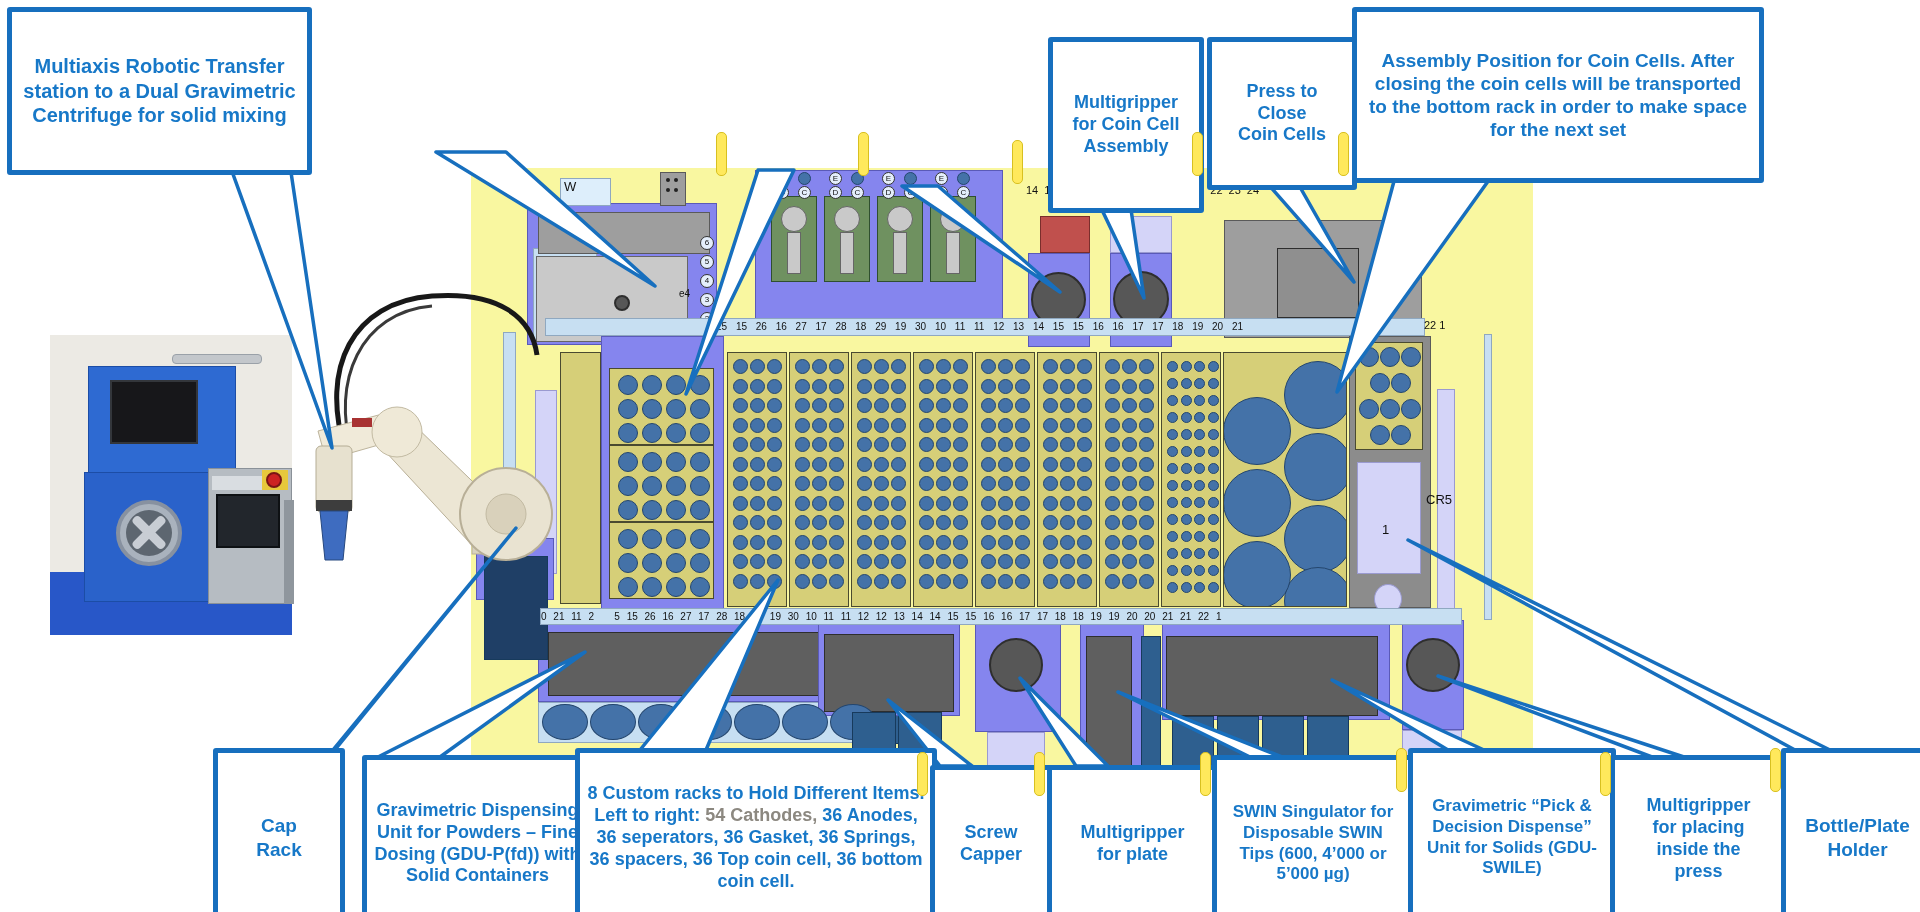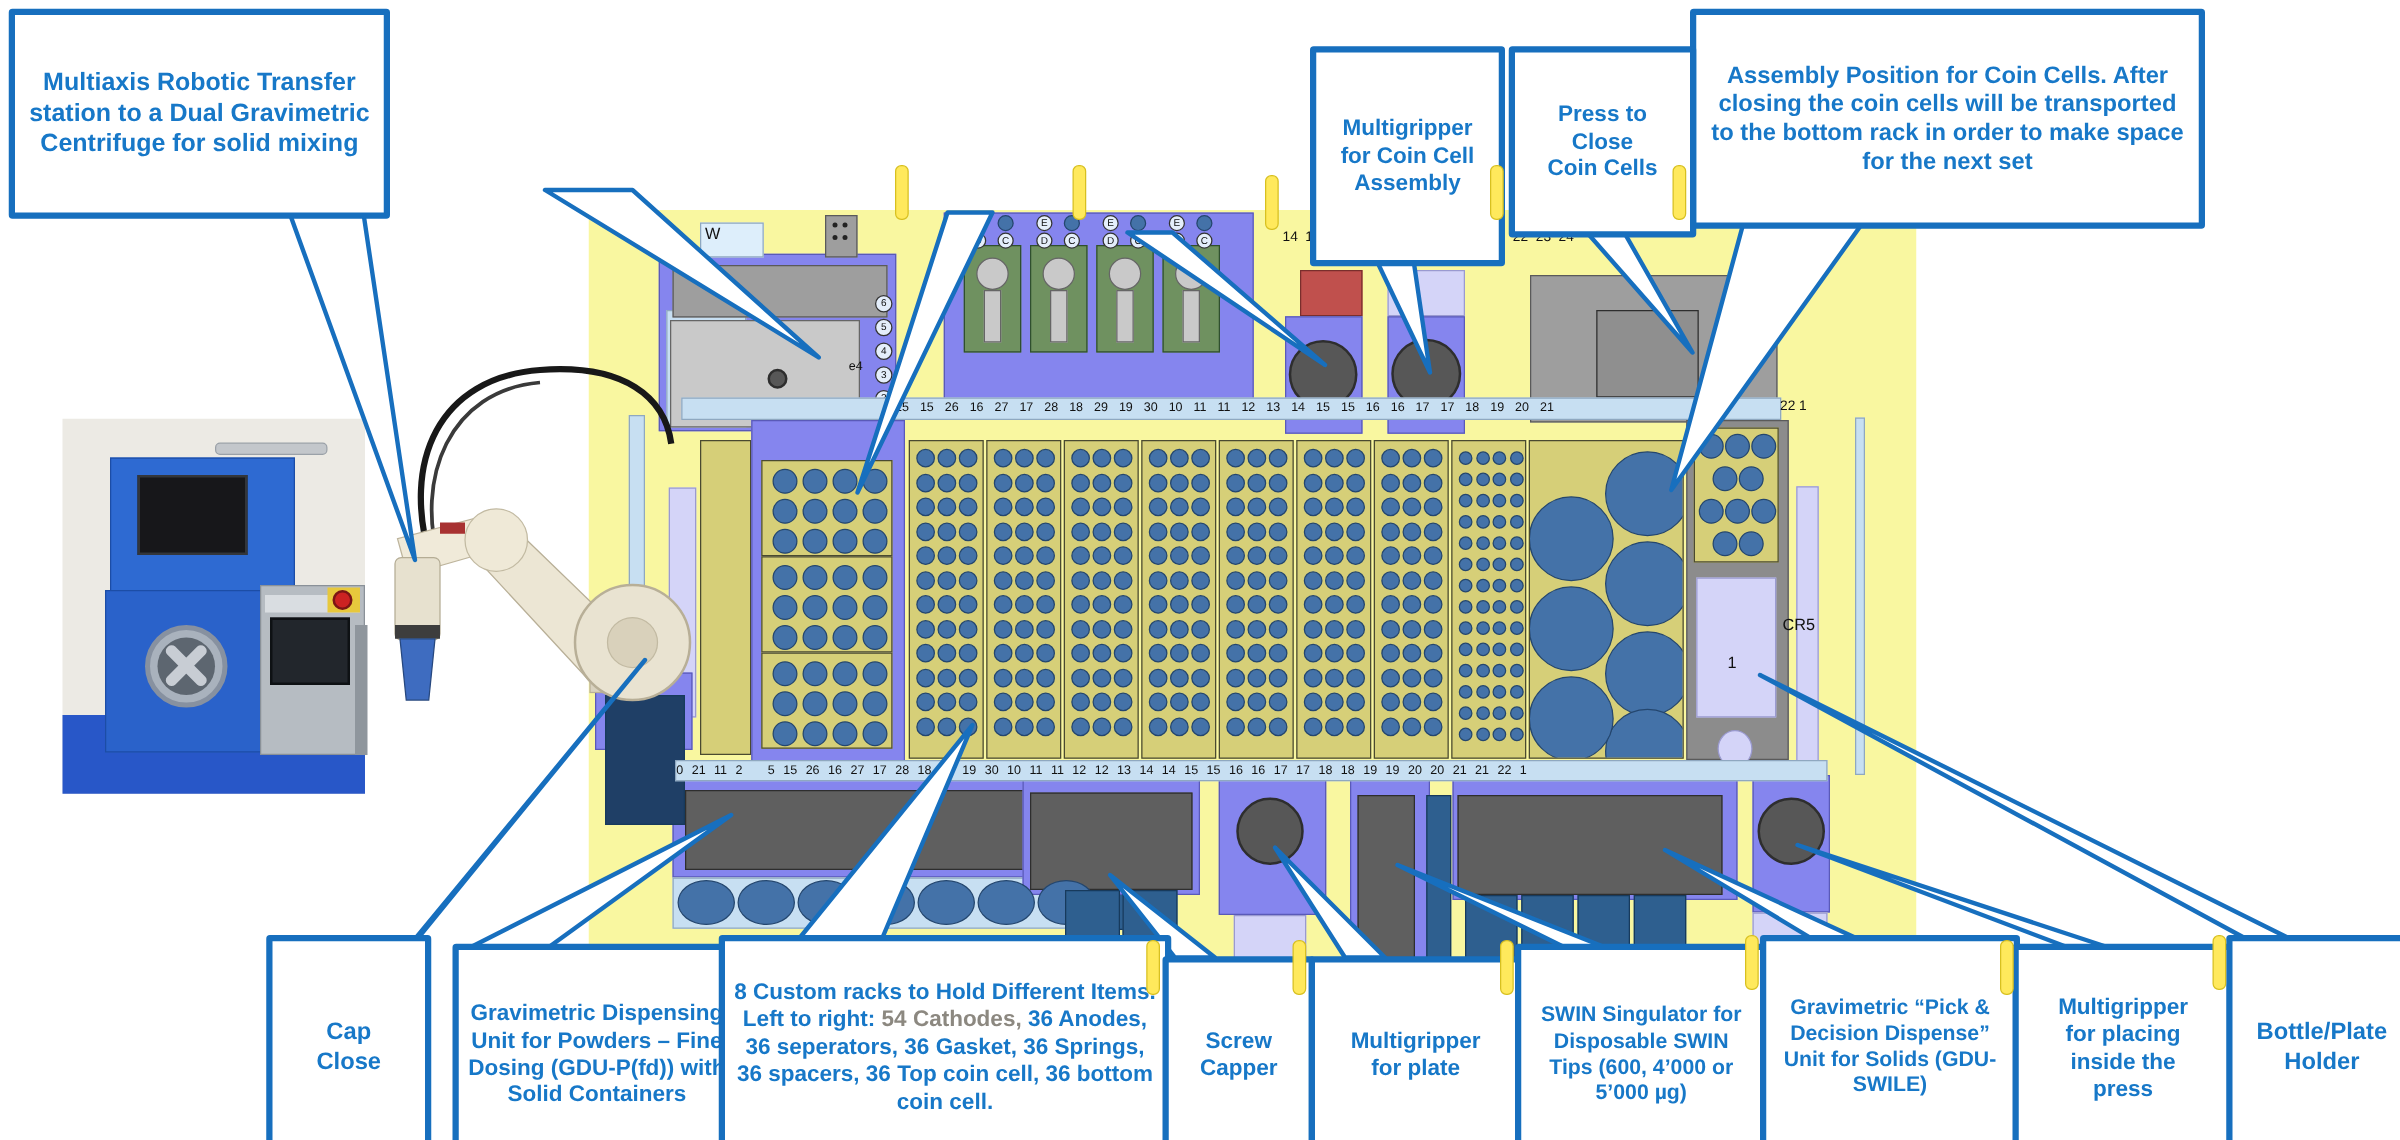--- a/index.html
+++ b/index.html
@@ -601,21 +601,21 @@
     </svg>
 
   <div id="callouts" class="abs" style="left:0;top:0;width:1920px;height:912px;z-index:40;">
       <div class="callout" style="left: 7px; top: 7px; width: 281px; height: 148px; font-size: 20px;"><div><span class="c-blue">Multiaxis Robotic Transfer station to a Dual Gravimetric Centrifuge for solid mixing</span></div></div>
       <div class="callout" style="left: 1048px; top: 37px; width: 132px; height: 156px; font-size: 18px;"><div><span class="c-blue">Multigripper for Coin Cell Assembly</span></div></div>
       <div class="callout" style="left: 1352px; top: 7px; width: 388px; height: 156px; font-size: 19px;"><div><span class="c-blue">Assembly Position for Coin Cells. After closing the coin cells will be transported to the bottom rack in order to make space for the next set</span></div></div>
       <div class="callout" style="left: 1207px; top: 37px; width: 126px; height: 133px; font-size: 18px;"><div><span class="c-blue">Press to
 Close
 Coin Cells</span></div></div>
       <div class="callout" style="left: 213px; top: 748px; width: 108px; height: 159px; font-size: 19px;"><div><span class="c-blue">Cap
-Close</span></div></div>
+Rack</span></div></div>
       <div class="callout" style="left: 362px; top: 755px; width: 207px; height: 157px; font-size: 18px;"><div><span class="c-blue">Gravimetric Dispensing Unit for Powders – Fine Dosing (GDU-P(fd)) with Solid Containers</span></div></div>
       <div class="callout" style="left: 575px; top: 748px; width: 338px; height: 160px; font-size: 18px;"><div><span class="c-blue">8 Custom racks to Hold Different Items. Left  to right: </span><span class="c-gray">54 Cathodes,</span><span class="c-blue"> 36 Anodes,  36 seperators, 36 Gasket, 36 Springs, 36 spacers, 36 Top coin cell, 36 bottom coin cell.</span></div></div>
       <div class="callout" style="left: 930px; top: 765px; width: 98px; height: 138px; font-size: 18px;"><div><span class="c-blue">Screw
 Capper</span></div></div>
       <div class="callout" style="left: 1047px; top: 765px; width: 147px; height: 138px; font-size: 18px;"><div><span class="c-blue">Multigripper
 for plate</span></div></div>
       <div class="callout" style="left: 1212px; top: 755px; width: 178px; height: 157px; font-size: 17px;"><div><span class="c-blue">SWIN Singulator for Disposable SWIN Tips (600, 4’000 or 5’000 µg)</span></div></div>
       <div class="callout" style="left: 1408px; top: 748px; width: 184px; height: 159px; font-size: 17px;"><div><span class="c-blue">Gravimetric “Pick &amp; Decision Dispense” Unit for Solids (GDU-SWILE)</span></div></div>
       <div class="callout" style="left: 1610px; top: 755px; width: 153px; height: 148px; font-size: 18px;"><div><span class="c-blue">Multigripper
 for placing

